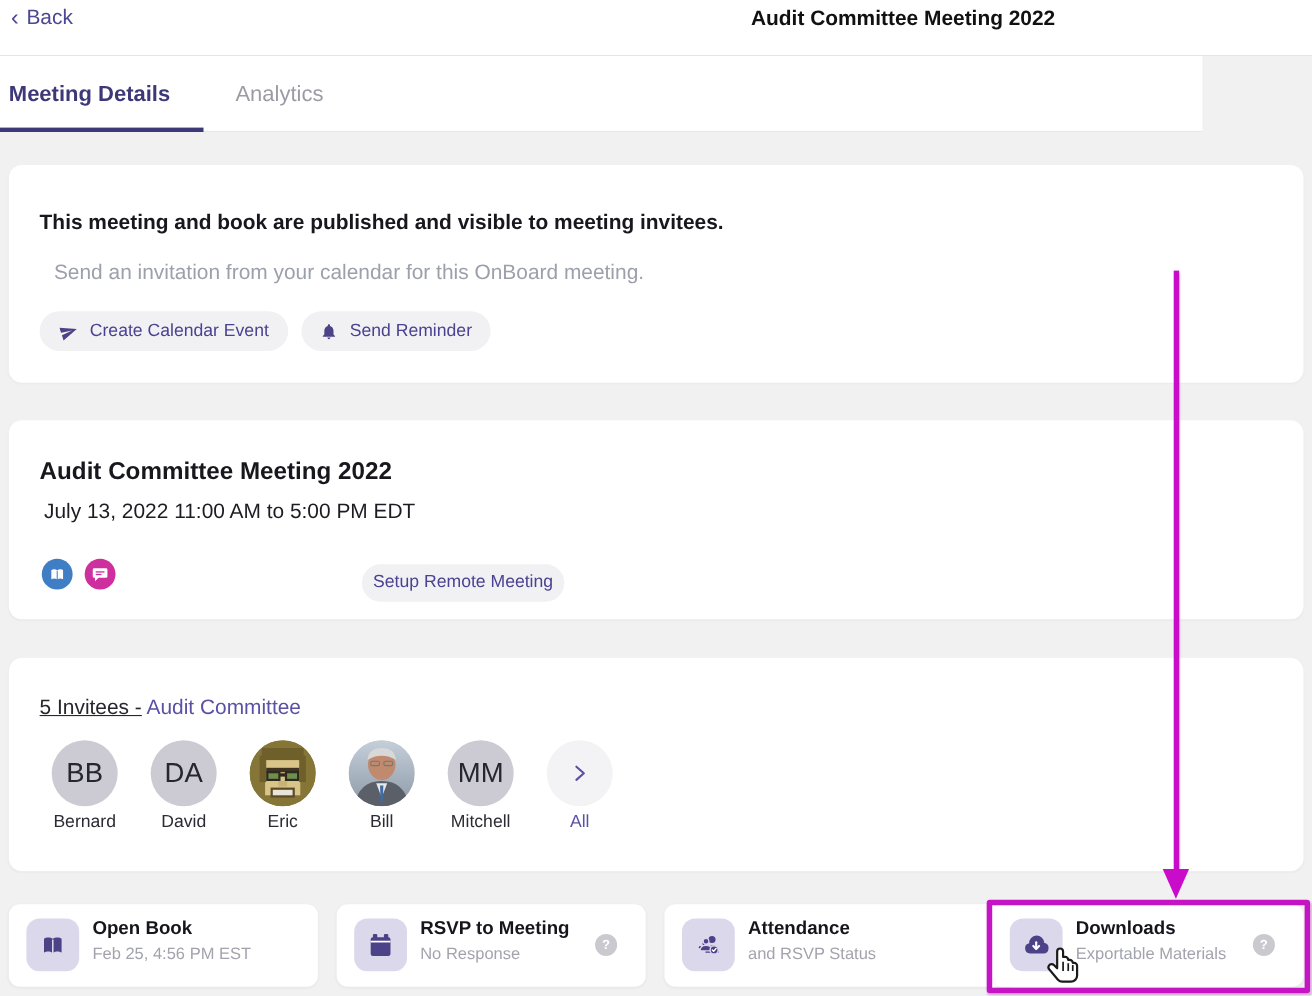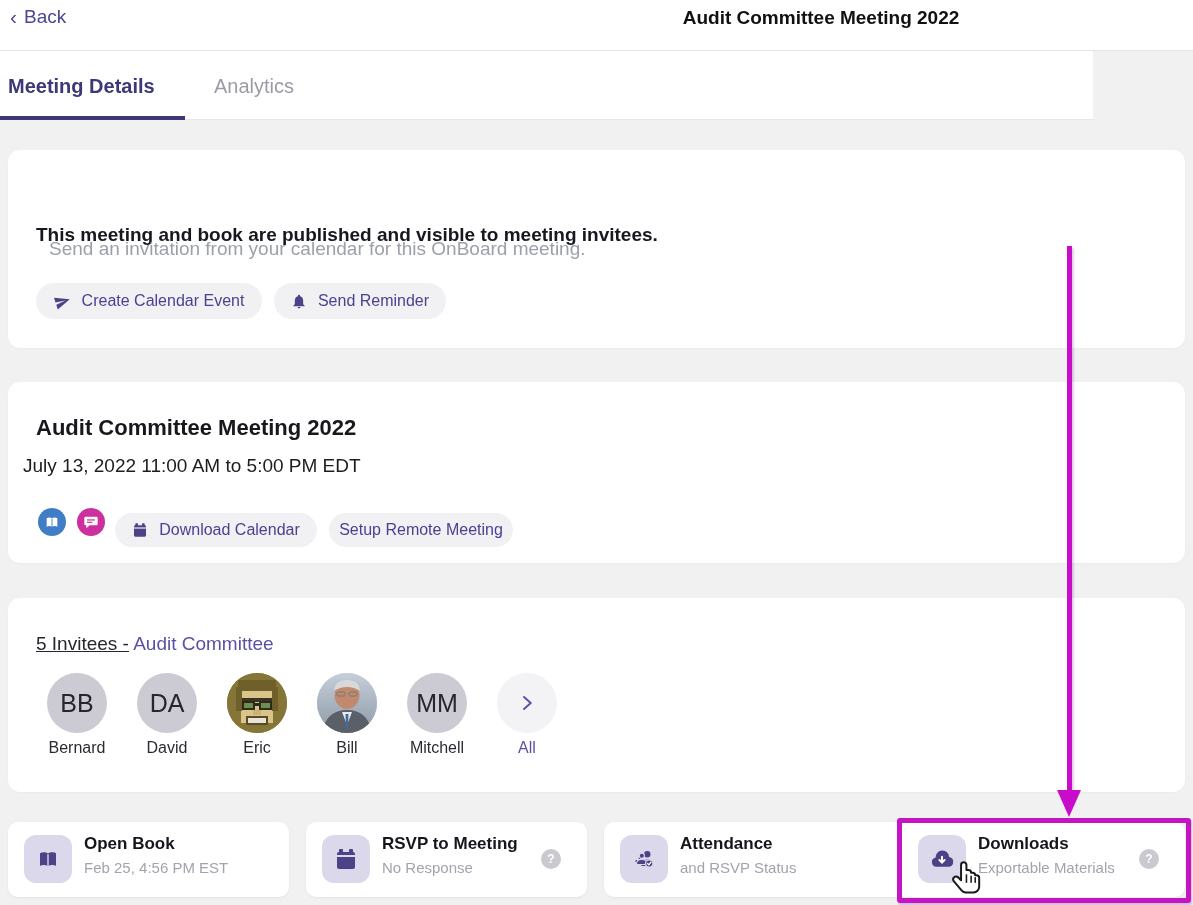--- a/index.html
+++ b/index.html
@@ -40,34 +40,34 @@
   }
   
   .card {
     position:absolute; left:8px; width:1177px; background:#fff;
     border-radius:12px; box-shadow:0 1px 2px rgba(0,0,0,0.03);
   }
   #publish-card { top:150px; height:198px; }
   #meeting-card { top:382px; height:181px; }
   #invitees-card { top:598px; height:194px; }
 
-  .headline { position:absolute; left:28px; top:42px; font-size:19px; font-weight:700; color:#17171d;margin-top:32px; }
+  .headline { position:absolute; left:28px; top:42px; font-size:19px; font-weight:700; color:#17171d; }
   .subtext  { position:absolute; left:28px; top:88px; font-size:19px; color:#9ca0ab;margin-left:13px; }
 
   .pill {
     position:absolute; height:36px; border-radius:18px; background:#f1f1f4;
     display:flex; align-items:center; justify-content:center; gap:11px;
     font-size:16px; color:#4a4290; cursor:pointer; white-space:nowrap;
   }
   .pill svg { flex:0 0 auto; }
   #btn-create-event { left:28px; top:133px; width:226px; }
   #btn-send-reminder { left:266px; top:133px; width:172px; }
 
   .meeting-title { position:absolute; left:28px; top:33px; font-size:22px; font-weight:700; color:#17171d; }
-  .meeting-date  { position:absolute; left:15px; top:73px; font-size:19px; color:#1c1c22; }
+  .meeting-date  { position:absolute; left:32px; top:73px; font-size:19px; color:#1c1c22; }
   .mini-circle {
     position:absolute; top:126px; width:28px; height:28px; border-radius:50%;
     display:flex; align-items:center; justify-content:center; cursor:pointer;
   }
   #book-circle { left:30px; background:#3f7dc4; }
   #chat-circle { left:69px; background:#ce2f9f; }
   #btn-download-cal { left:107px; top:131px; width:202px; height:34px; }
   #btn-setup-remote { left:321px; top:131px; width:184px; height:34px; }
 
   .invitees-heading { position:absolute; left:28px; top:35px; font-size:19px; }
@@ -171,29 +171,20 @@
     </svg>
   </div>
   <div class="mini-circle" id="chat-circle">
     <svg width="16" height="16" viewBox="0 0 24 24">
       <path fill="#fff" d="M4 4 h16 a2 2 0 0 1 2 2 v9 a2 2 0 0 1 -2 2 H10 L5 21.5 L5 17 H4 a2 2 0 0 1 -2 -2 V6 a2 2 0 0 1 2 -2 Z"></path>
       <rect x="6" y="8" width="12" height="1.8" fill="#ce2f9f"></rect>
       <rect x="6" y="11.5" width="8" height="1.8" fill="#ce2f9f"></rect>
     </svg>
   </div>
 
-  <div class="pill" id="btn-download-cal">
-    <svg width="16" height="16" viewBox="0 0 24 24">
-      <rect x="5" y="2" width="4" height="5" rx="1" fill="#4c4287"></rect>
-      <rect x="15" y="2" width="4" height="5" rx="1" fill="#4c4287"></rect>
-      <rect x="3" y="5" width="18" height="17" rx="2" fill="#4c4287"></rect>
-      <rect x="3" y="8.2" width="18" height="1.6" fill="#fff"></rect>
-    </svg>
-    <span>Download Calendar</span>
-  </div>
   <div class="pill" id="btn-setup-remote">
     <span>Setup Remote Meeting</span>
   </div>
 </div>
 
 <div class="card" id="invitees-card">
   <div class="invitees-heading">
     <span class="count">5 Invitees -</span>
     <span class="group">Audit Committee</span>
   </div>

